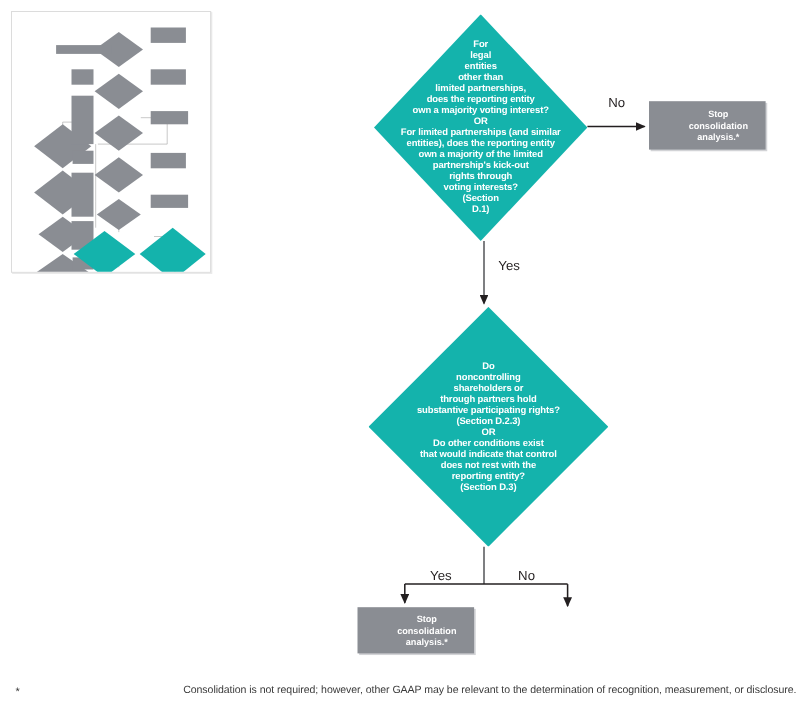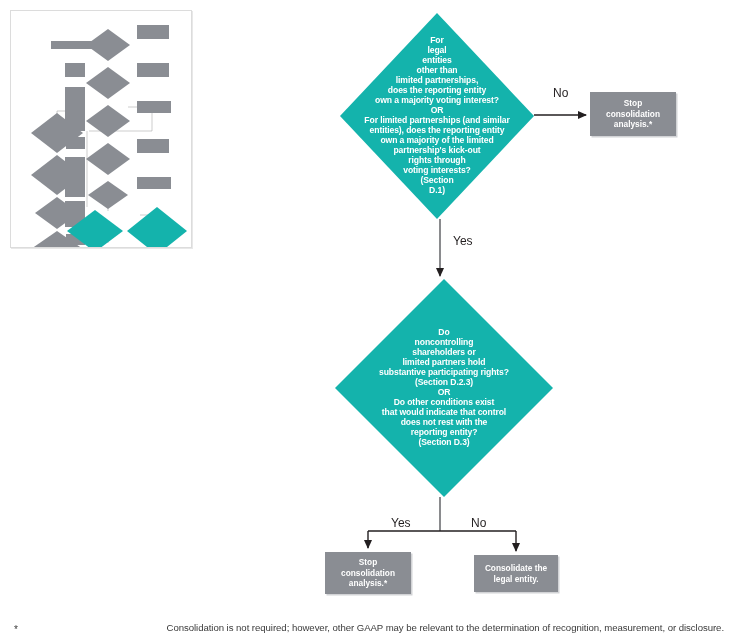--- a/index.html
+++ b/index.html
@@ -74,20 +74,21 @@
     color: #ffffff;
     font-weight: bold;
     font-size: 8.3px;
     line-height: 1.28;
     text-align: center;
     display: flex;
     align-items: center;
     justify-content: center;
     box-shadow: 1.5px 1.5px 0 #d2d3d6;
     white-space: pre-line;
+    padding-left: 20px;
   }
   #box-stop-1 { left: 590px; top: 92px; width: 86px; height: 44px; }
   #box-stop-2 { left: 325px; top: 552px; width: 86px; height: 42px; }
   #box-consolidate { left: 474px; top: 555px; width: 84px; height: 37px; }
 
   .edge-label {
     position: absolute;
     color: #231f20;
     font-size: 12px;
     font-family: "Liberation Sans", sans-serif;
@@ -234,42 +235,38 @@
   </div>
 
   <div class="edge-label" id="lbl-no-1">No</div>
   <div class="edge-label" id="lbl-yes-1">Yes</div>
 
   <div class="diamond" id="d2">
     <div class="shape"></div>
     <div class="txt">Do
 noncontrolling
 shareholders or
-limited partners hold
+through partners hold
 substantive participating rights?
 (Section D.2.3)
 OR
 Do other conditions exist
 that would indicate that control
 does not rest with the
 reporting entity?
 (Section D.3)</div>
   </div>
 
   <div class="edge-label" id="lbl-yes-2">Yes</div>
   <div class="edge-label" id="lbl-no-2">No</div>
 
   <div class="greybox" id="box-stop-2">
     <span>Stop
 consolidation
 analysis.*</span>
   </div>
 
-  <div class="greybox" id="box-consolidate">
-    <span>Consolidate the
-legal entity.</span>
-  </div>
 </div>
 
 <div id="footnote">
   <span class="star">*</span>
   <span class="ftext">Consolidation is not required; however, other GAAP may be relevant to the determination of recognition, measurement, or disclosure.</span>
 </div>
 
 </body></html>

